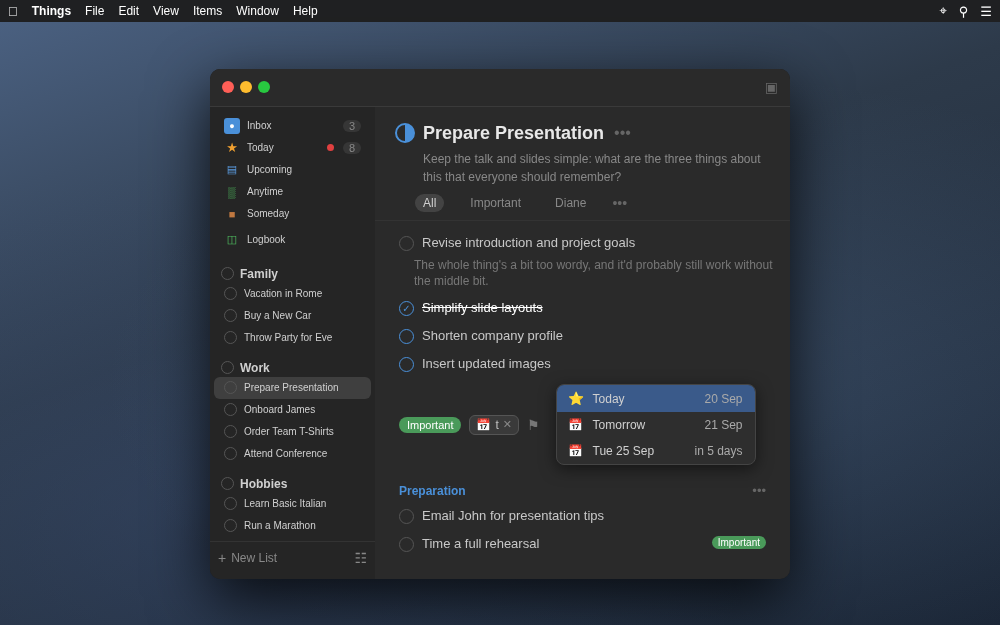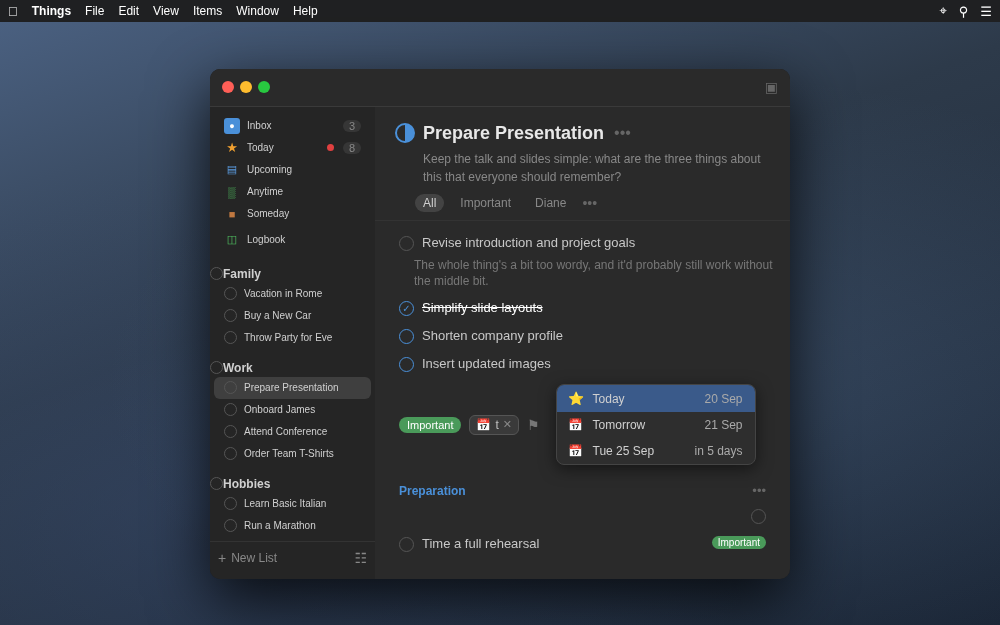--- a/index.html
+++ b/index.html
@@ -166,26 +166,27 @@
       font-size: 11px;
       color: #888;
       background: rgba(255,255,255,0.08);
       border-radius: 8px;
       padding: 0 5px;
       min-width: 18px;
       text-align: center;
     }
 
     .group-header {
-      padding: 8px 0 2px;
+      padding: 8px 11px 2px;
       font-size: 11px;
       color: #666;
       font-weight: 600;
       display: flex;
       align-items: center;
+      gap: 6px;
     }
     .group-circle {
       width: 13px;
       height: 13px;
       border-radius: 50%;
       border: 1.5px solid #555;
       display: inline-flex;
       align-items: center;
       justify-content: center;
     }
@@ -253,21 +254,21 @@
     }
     .task-description {
       font-size: 12px;
       color: #888;
       line-height: 1.5;
       padding-left: 28px;
     }
     .filter-tabs {
       display: flex;
       align-items: center;
-      gap: 8px;
+      gap: 18px;
       padding: 8px 0 0 20px;
     }
     .filter-tab {
       font-size: 12px;
       color: #888;
       padding: 2px 8px;
       border-radius: 10px;
       cursor: pointer;
     }
     .filter-tab.active {
@@ -538,25 +539,25 @@
           <div class="sidebar-item active">
             <span class="group-circle"></span>
             <span class="sidebar-label">Prepare Presentation</span>
           </div>
           <div class="sidebar-item">
             <span class="group-circle"></span>
             <span class="sidebar-label">Onboard James</span>
           </div>
           <div class="sidebar-item">
             <span class="group-circle"></span>
+            <span class="sidebar-label">Order Team T-Shirts</span>
+          </div>
+          <div class="sidebar-item">
+            <span class="group-circle"></span>
             <span class="sidebar-label">Attend Conference</span>
-          </div>
-          <div class="sidebar-item">
-            <span class="group-circle"></span>
-            <span class="sidebar-label">Order Team T-Shirts</span>
           </div>
         </div>
 
         <div class="sidebar-section">
           <div class="group-header">
             <span class="group-circle"></span>
             <span style="font-size:12px;color:#d0d0d0;font-weight:600;">Hobbies</span>
           </div>
           <div class="sidebar-item">
             <span class="group-circle"></span>
@@ -647,20 +648,21 @@
             </div>
           </div>
 
           <div class="section-header">
             <span class="section-title">Preparation</span>
             <span class="section-more">•••</span>
           </div>
 
           <div class="task-item">
             <div class="task-checkbox"></div>
+            <span class="task-text">Email John for presentation tips</span>
           </div>
 
 
           <div class="task-item">
             <div class="task-checkbox"></div>
             <span class="task-text">Time a full rehearsal</span>
             <span style="font-size:10px;background:#4a9a5a;color:#fff;padding:1px 6px;border-radius:8px;margin-left:6px;">Important</span>
           </div>
 
         </div>

